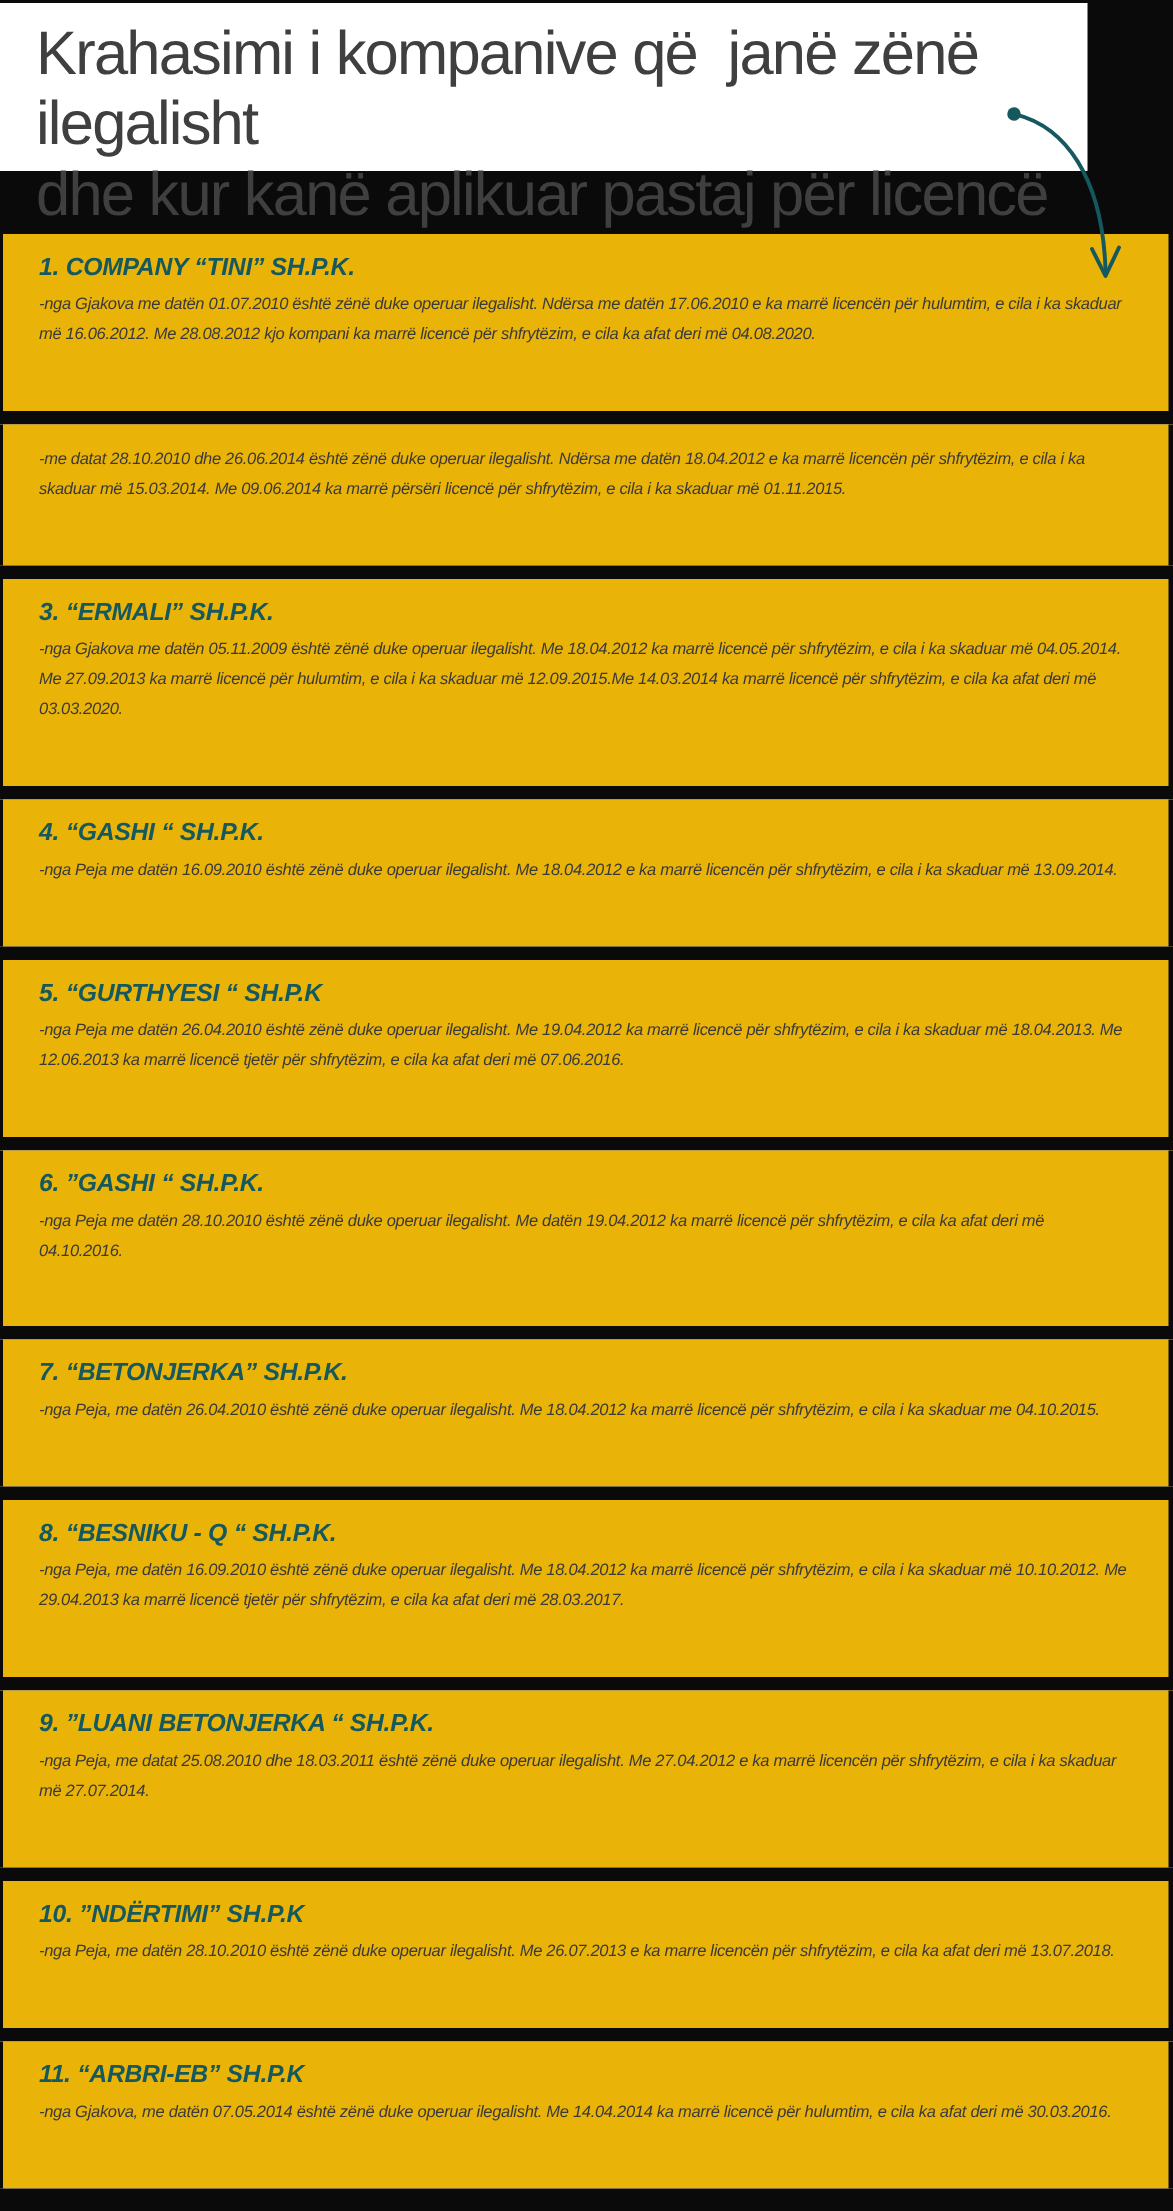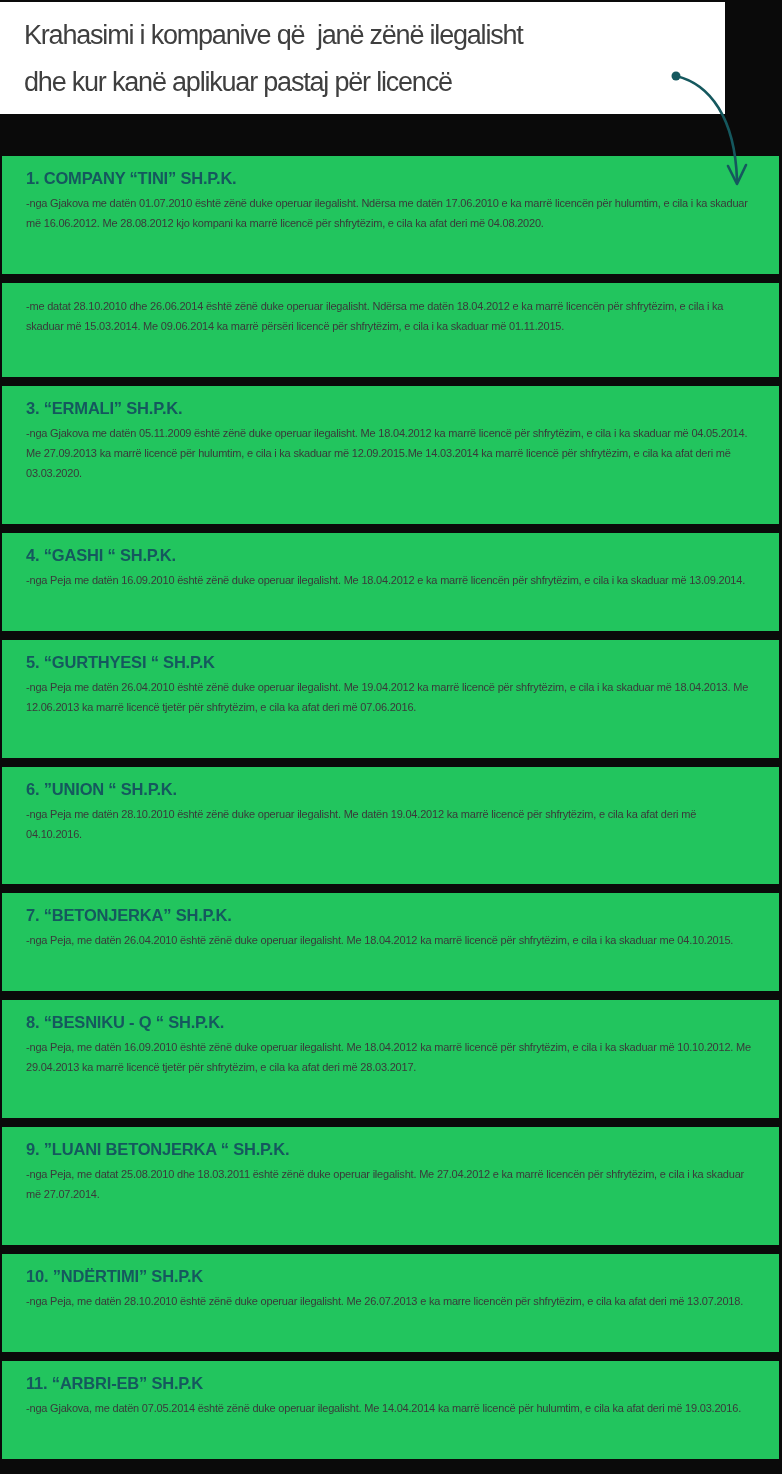--- a/index.html
+++ b/index.html
@@ -13,31 +13,32 @@
   body{width:782px;height:1474px;font-family:"Liberation Sans",sans-serif;}
   .page{width:782px;height:1474px;display:flex;flex-direction:column;overflow:hidden;background:#fff;}
 
   
   .header{flex:none;height:156px;position:relative;background:var(--ink);}
   .title-box{
     position:absolute;left:0;top:2px;width:725px;height:112px;background:#ffffff;
     padding:10px 10px 0 24px;
   }
   .title{
-    font-size:27px;line-height:47px;font-weight:400;color:var(--title-gray);
+    font-size:41px;line-height:47px;font-weight:400;color:var(--title-gray);
     letter-spacing:-1.2px;white-space:pre-wrap;
   }
   .arrow-wrap{position:absolute;left:655px;top:60px;width:100px;height:140px;overflow:visible;z-index:5;}
 
   
   .sections{flex:1;display:flex;flex-direction:column;background:#fff;}
   .section{
-    flex:1 1 auto;background:#22c55e;
+    flex:1 1 auto;background:#eab308;
     border-left:2px solid var(--ink);border-right:3px solid var(--ink);
     padding:13px 28px 7px 24px;
+    font-style:italic;
   }
   .section h2{
     margin:0 0 5px 0;font-size:16.5px;font-weight:700;color:var(--accent);
     letter-spacing:-0.2px;
   }
   .section p{
     margin:0;font-size:11px;line-height:20px;color:var(--body-gray);letter-spacing:-0.2px;
   }
   .sep{flex:none;height:9px;background:var(--ink);}
   .footer-bar{flex:none;height:6px;background:var(--ink);}
@@ -84,21 +85,21 @@
     </div>
     <div class="sep"></div>
 
     <div class="section">
       <h2><span>5.</span> <span>“GURTHYESI “ SH.P.K</span></h2>
       <p>-nga Peja me datën 26.04.2010 është zënë duke operuar ilegalisht. Me 19.04.2012 ka marrë licencë për shfrytëzim, e cila i ka skaduar më 18.04.2013. Me 12.06.2013 ka marrë licencë tjetër për shfrytëzim, e cila ka afat deri më 07.06.2016.</p>
     </div>
     <div class="sep"></div>
 
     <div class="section">
-      <h2><span>6.</span> <span>”UNION “ SH.P.K.</span></h2>
+      <h2><span>6.</span> <span>”GASHI “ SH.P.K.</span></h2>
       <p>-nga Peja me datën 28.10.2010 është zënë duke operuar ilegalisht. Me datën 19.04.2012 ka marrë licencë për shfrytëzim, e cila ka afat deri më 04.10.2016.</p>
     </div>
     <div class="sep"></div>
 
     <div class="section">
       <h2><span>7.</span> <span>“BETONJERKA” SH.P.K.</span></h2>
       <p>-nga Peja, me datën 26.04.2010 është zënë duke operuar ilegalisht. Me 18.04.2012 ka marrë licencë për shfrytëzim, e cila i ka skaduar me 04.10.2015.</p>
     </div>
     <div class="sep"></div>
 
@@ -115,21 +116,21 @@
     <div class="sep"></div>
 
     <div class="section">
       <h2><span>10.</span> <span>”NDËRTIMI” SH.P.K</span></h2>
       <p>-nga Peja, me datën 28.10.2010 është zënë duke operuar ilegalisht. Me 26.07.2013 e ka marre licencën për shfrytëzim, e cila ka afat deri më 13.07.2018.</p>
     </div>
     <div class="sep"></div>
 
     <div class="section">
       <h2><span>11.</span> <span>“ARBRI-EB” SH.P.K</span></h2>
-      <p>-nga Gjakova, me datën 07.05.2014 është zënë duke operuar ilegalisht. Me 14.04.2014 ka marrë licencë për hulumtim, e cila ka afat deri më 19.03.2016.</p>
+      <p>-nga Gjakova, me datën 07.05.2014 është zënë duke operuar ilegalisht. Me 14.04.2014 ka marrë licencë për hulumtim, e cila ka afat deri më 30.03.2016.</p>
     </div>
     <div class="sep"></div>
 
 
     <div class="footer-bar"></div>
   </div>
 
 </div>
 
 </body></html>

